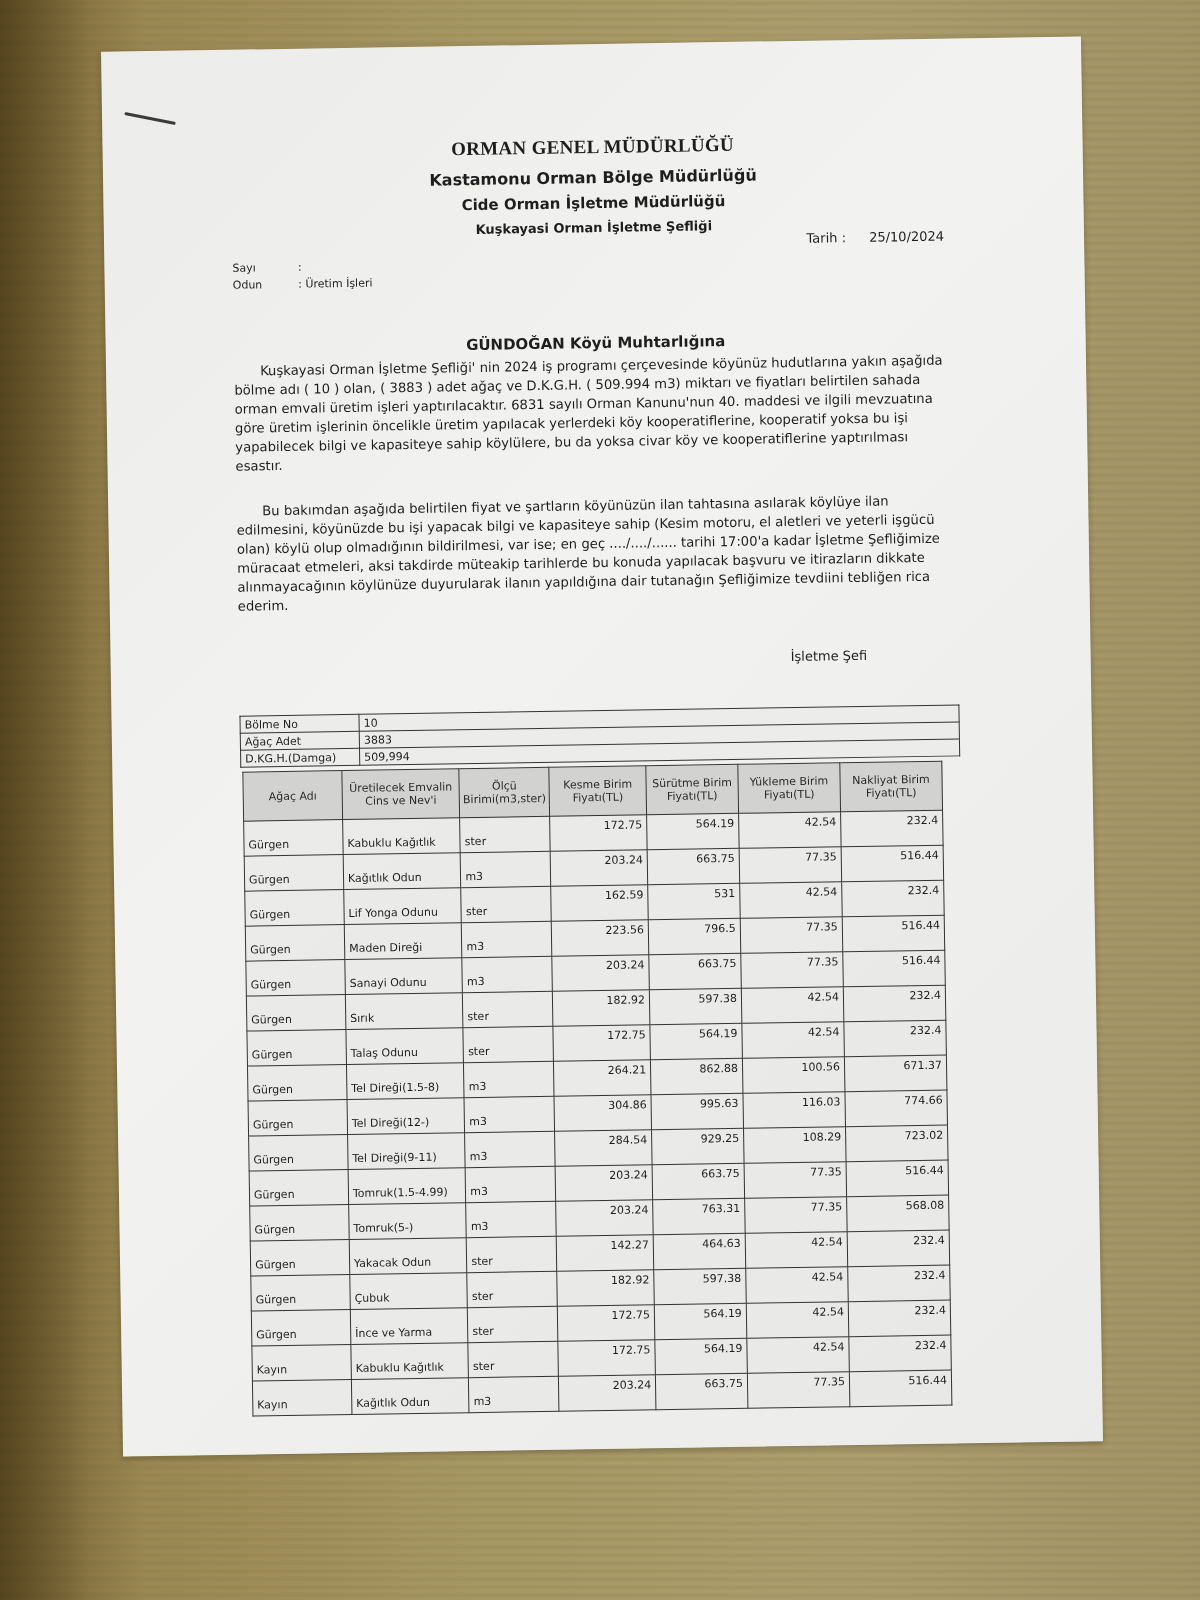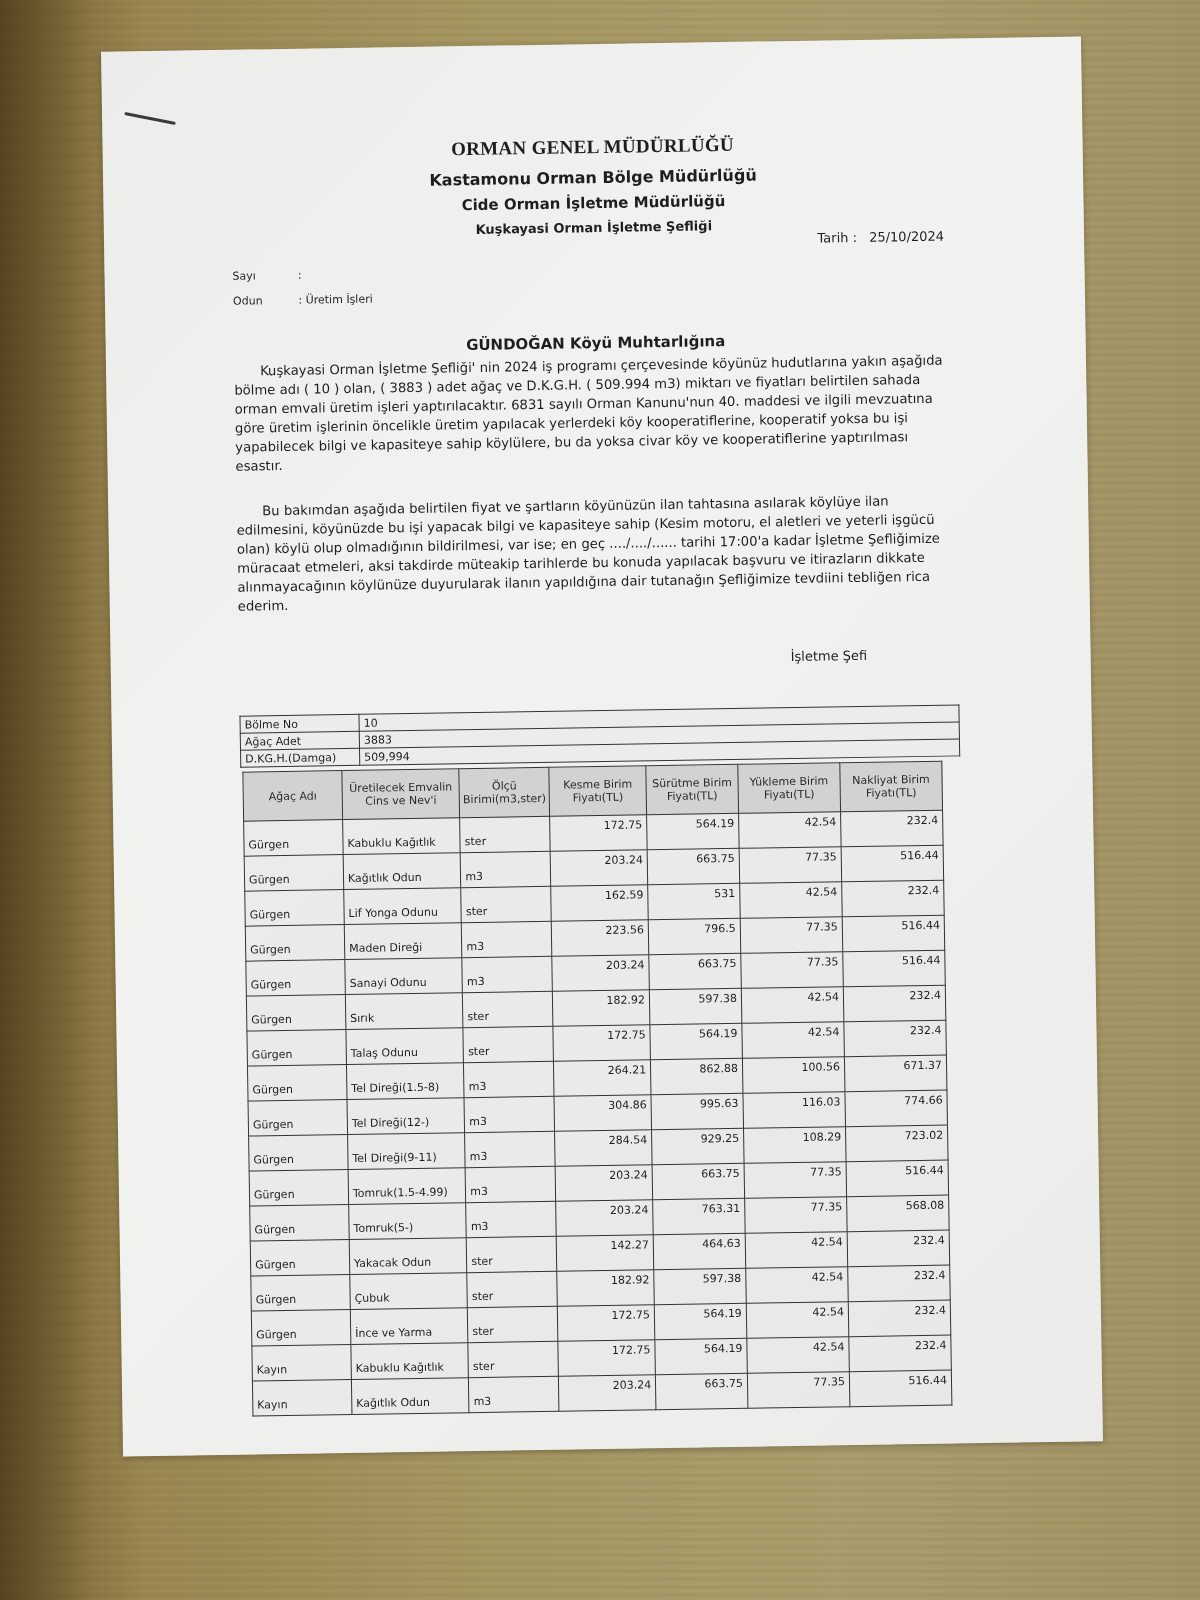--- a/index.html
+++ b/index.html
@@ -25,23 +25,23 @@
   .staple {
     position: absolute; left: 22px; top: 66px; width: 52px; height: 3px;
     background: #3a3a3a; transform: rotate(12deg); border-radius: 2px;
   }
   .hdr { position: absolute; left: 0; width: 980px; text-align: center; font-weight: bold; font-family: "DejaVu Sans", sans-serif; }
   .h1 { top: 92px; font-size: 19px; letter-spacing: 0.3px; font-family: "Liberation Serif", serif; }
   .h2 { top: 124px; font-size: 16px; }
   .h3 { top: 150px; font-size: 15px; }
   .h4 { top: 176px; font-size: 13px; }
   .date { position: absolute; right: 140px; top: 190px; font-size: 13px; font-family: "DejaVu Sans", sans-serif; }
-  .date .lbl { margin-right: 8px; text-align: right; }
+  .date .lbl { margin-right: 19px; text-align: right; }
   .meta { position: absolute; left: 128px; top: 210px; font-size: 11px; font-family: "DejaVu Sans", sans-serif; line-height: 17px; }
-  .meta .k { display: inline-block; width: 62px; margin-top: 8px; }
+  .meta .k { display: inline-block; width: 62px; }
   .addressee { position: absolute; left: 0; width: 980px; top: 290px; text-align: center; font-weight: bold; font-size: 15px; font-family: "DejaVu Sans", sans-serif; }
   .para { position: absolute; left: 128px; width: 715px; font-size: 13.2px; line-height: 19px; font-family: "DejaVu Sans", sans-serif; text-align: left; }
   .p1 { top: 312px; text-indent: 26px; }
   .p2 { top: 452px; text-indent: 26px; }
   .sign { position: absolute; left: 680px; top: 608px; font-size: 13px; font-family: "DejaVu Sans", sans-serif; }
 
   .info { position: absolute; left: 128px; top: 666px; width: 720px; border-collapse: collapse; font-family: "DejaVu Sans", sans-serif; font-size: 11px; }
   .info td { border: 1.5px solid #333; padding: 1px 4px; height: 14px; background: #ececea; }
   .info td.k { width: 110px; }
 

